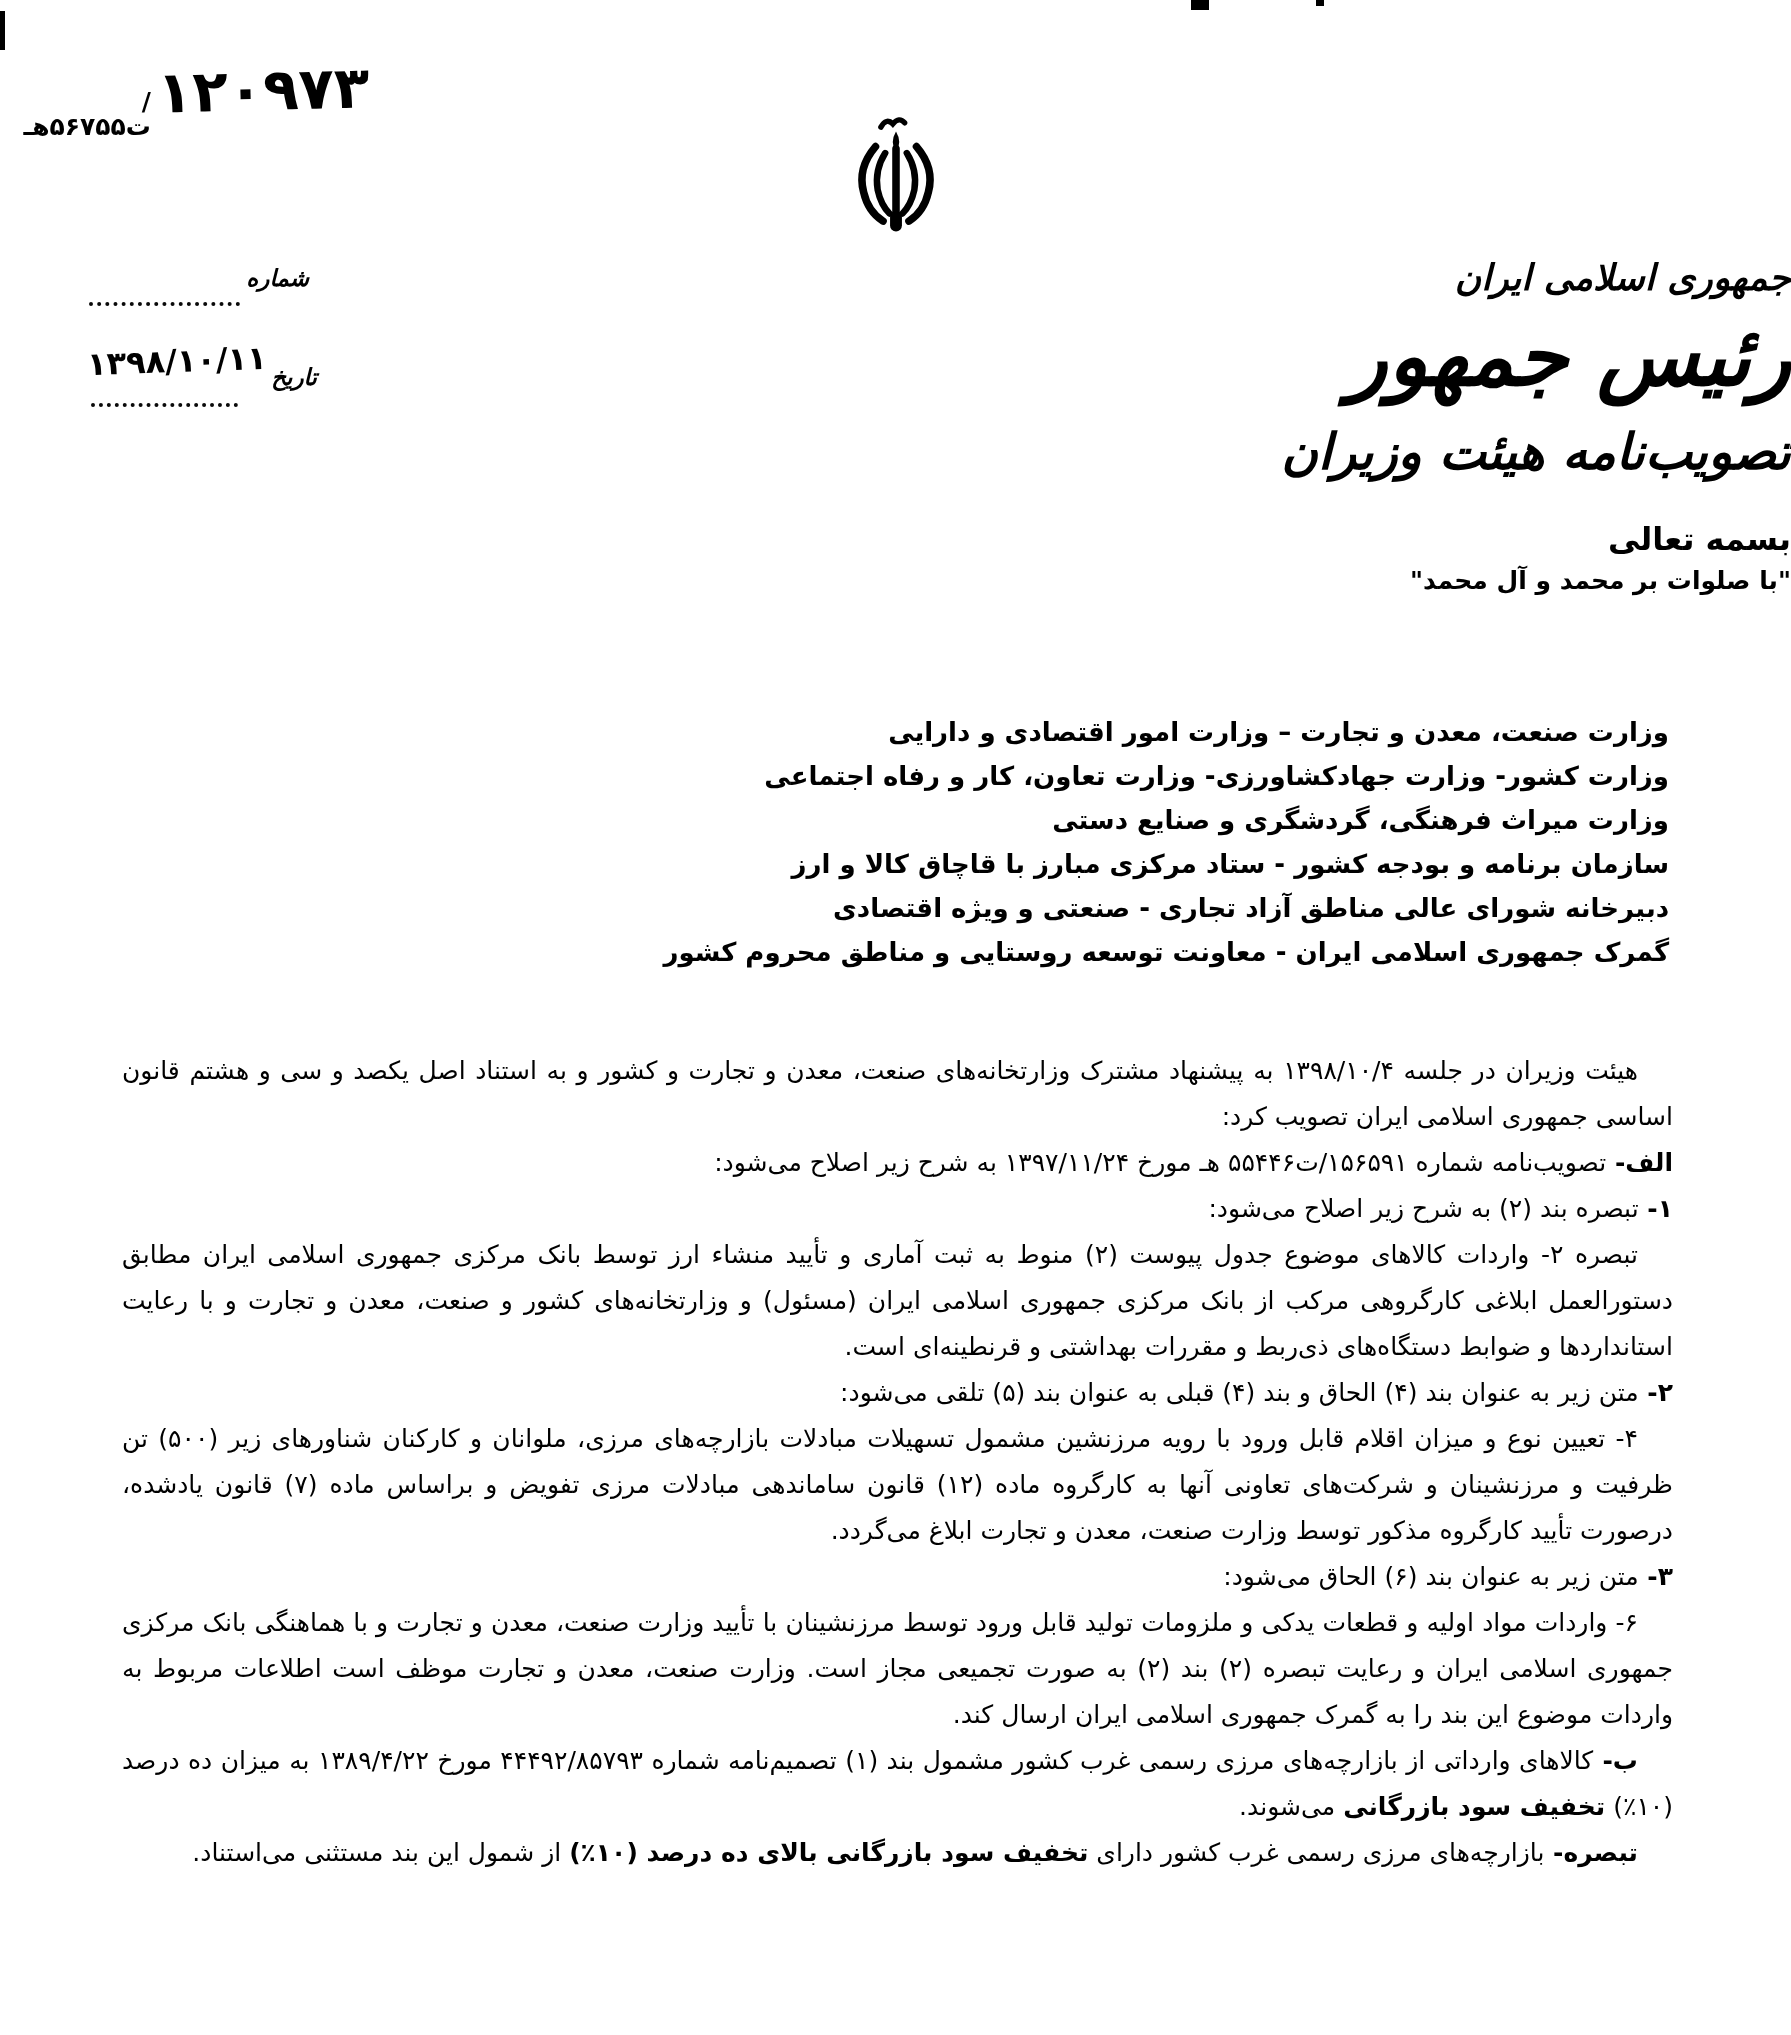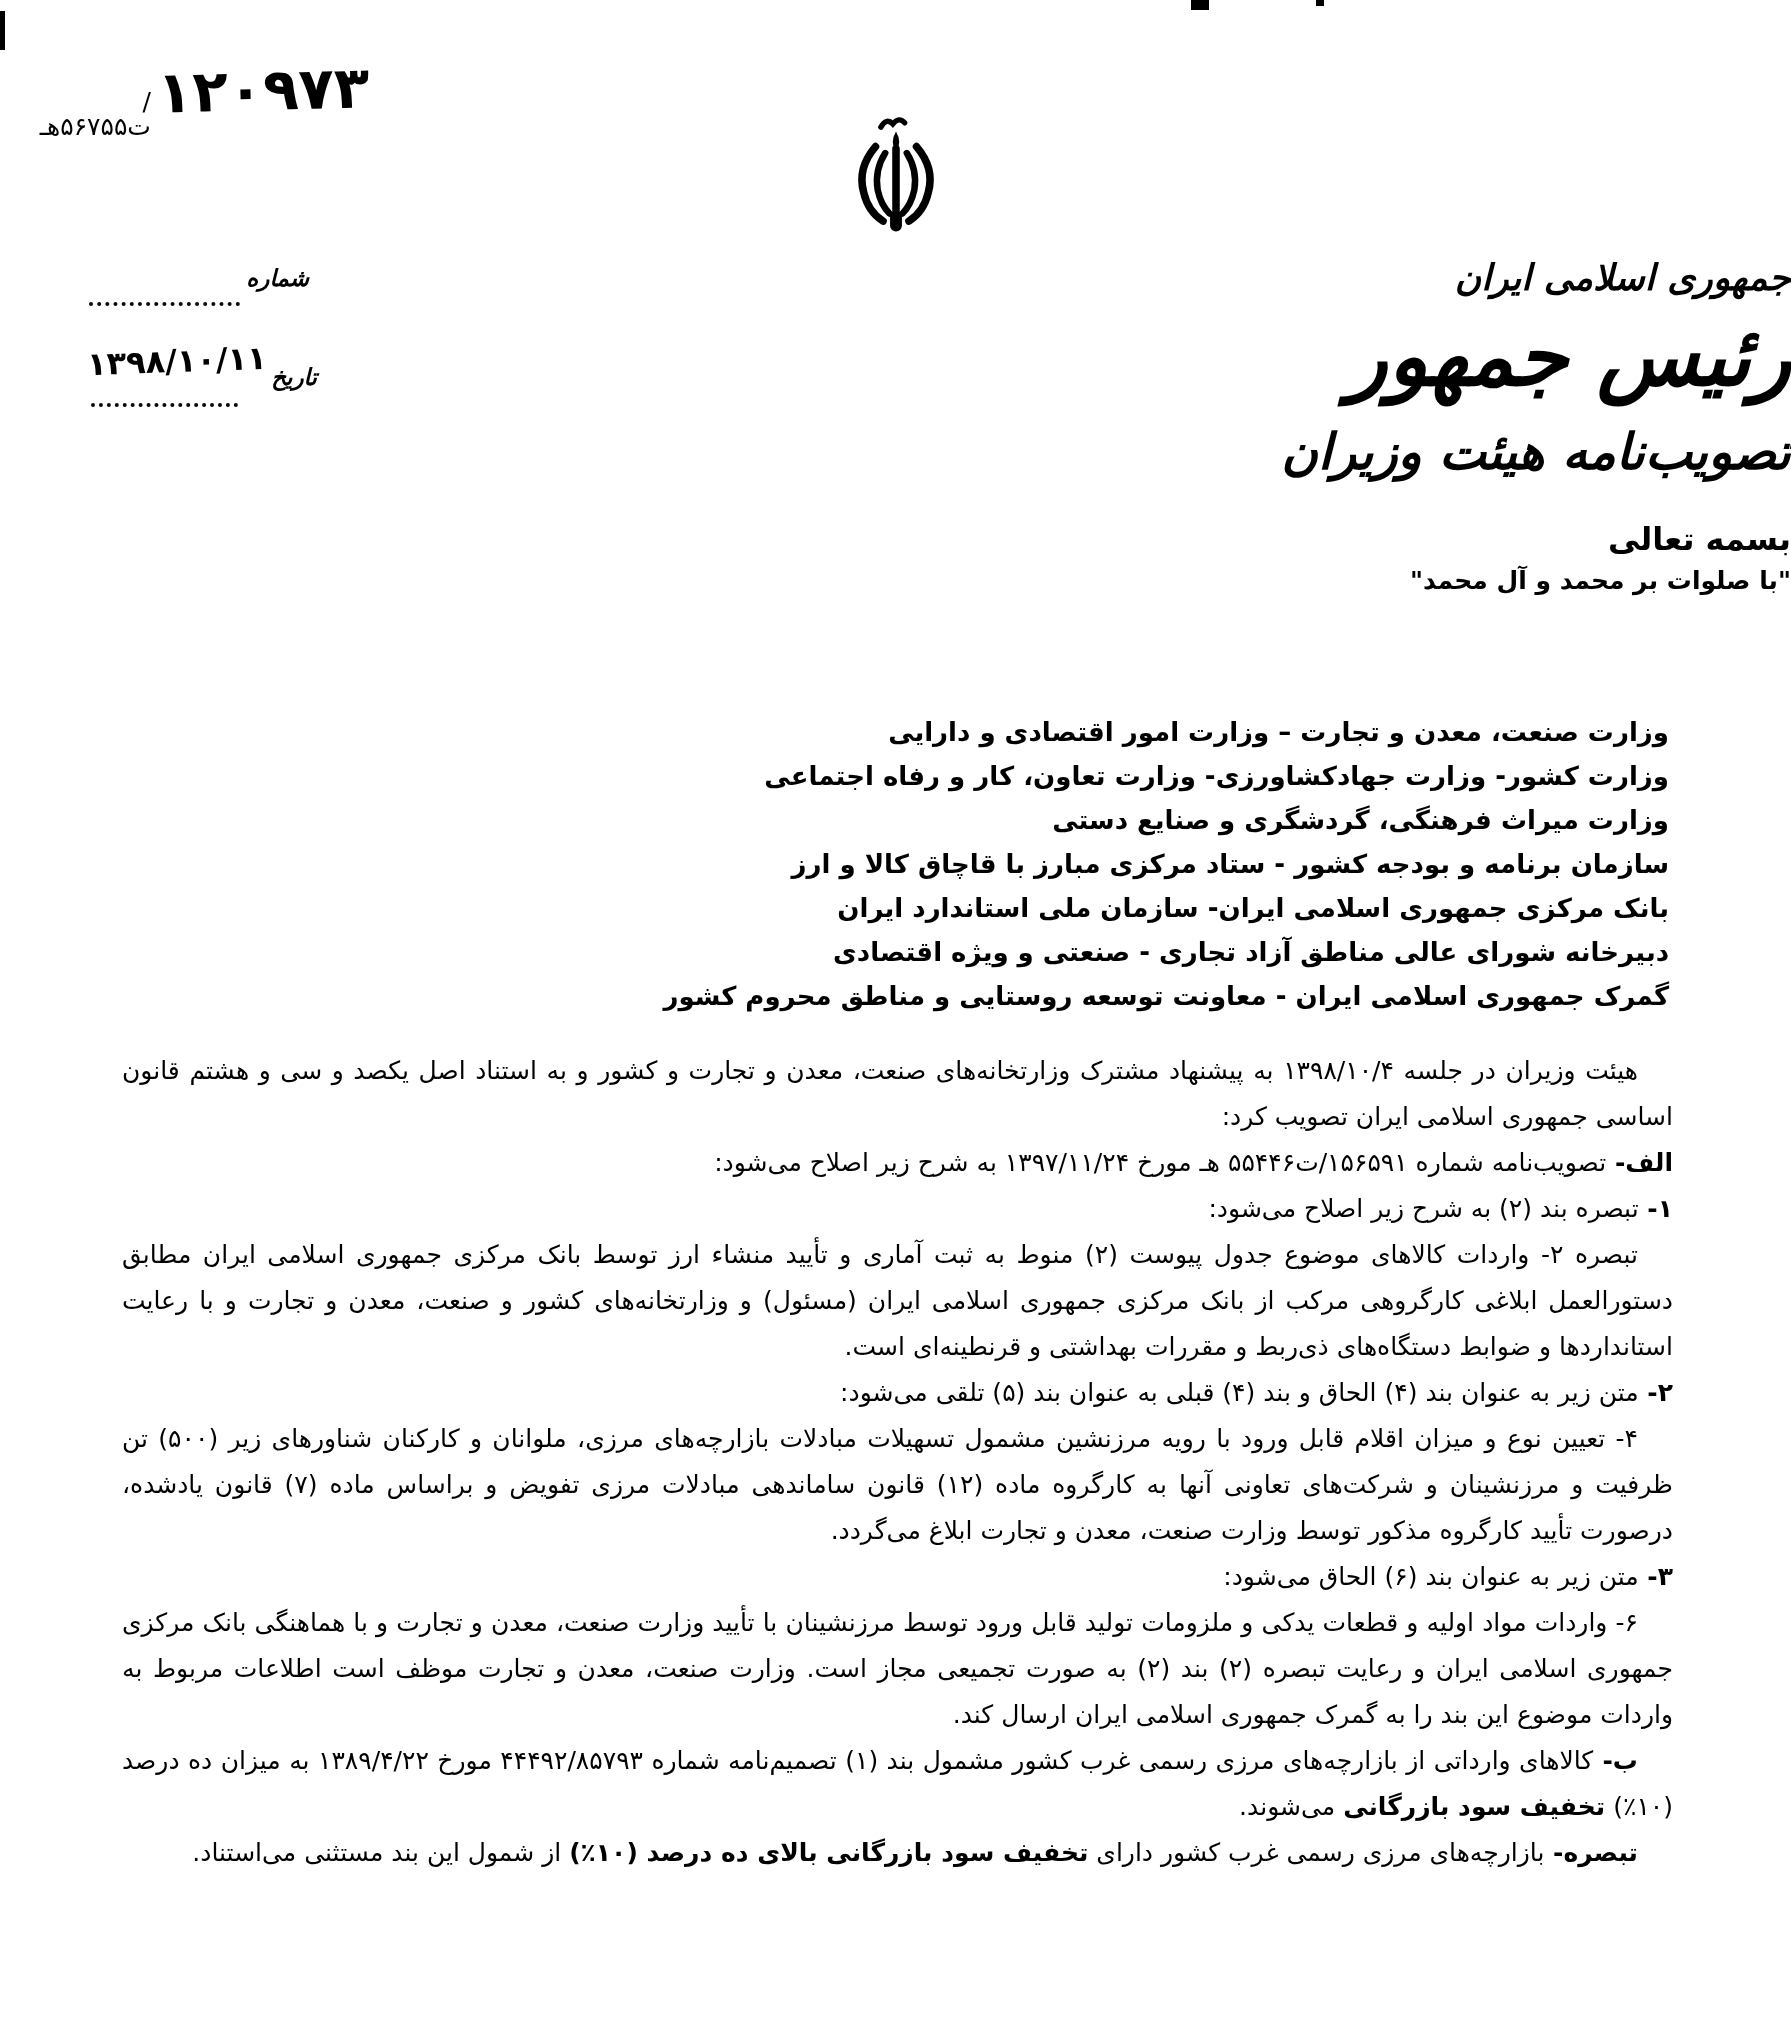--- a/index.html
+++ b/index.html
@@ -13,21 +13,21 @@
   }
   
   .ref-row{
     position:absolute;left:35px;top:61px;width:334px;
     direction:rtl;display:flex;align-items:baseline;justify-content:flex-start;gap:5.7px;
   }
   .hand-number{
     font-size:58px;font-weight:bold;letter-spacing:1.6px;
     transform:rotate(-1.5deg);line-height:1;
   }
-  .num-suffix{font-size:25px;font-weight:normal;line-height:1;}
+  .num-suffix{font-size:25px;font-weight:bold;line-height:1;}
   .lh-label{font-size:23px;font-weight:bold;font-style:italic;text-align:center;}
   .num-block{position:absolute;left:81px;top:261px;width:228px;height:53px;direction:rtl;}
   .num-block .lh-label{position:absolute;right:0;top:4.1px;}
   .num-block .dots{position:absolute;left:8.1px;top:41px;width:151px;}
   .date-block{position:absolute;left:81px;top:342px;width:236px;height:77px;direction:rtl;}
   .date-block .lh-label{position:absolute;right:0;top:22.4px;}
   .date-block .dots{position:absolute;left:10.2px;top:61px;width:147px;}
   .date-value{
     position:absolute;left:6.1px;top:0;
     font-size:32px;font-weight:bold;transform:rotate(-2deg);
@@ -108,21 +108,20 @@
     <div class="doc-type calli">تصویب‌نامه هیئت وزیران</div>
     <div class="basmala">بسمه تعالی</div>
     <div class="salutation">"با صلوات بر محمد و آل محمد"</div>
   </div>
 
   <div class="addressees">
     <div>وزارت صنعت، معدن و تجارت – وزارت امور اقتصادی و دارایی</div>
     <div>وزارت کشور- وزارت جهادکشاورزی- وزارت تعاون، کار و رفاه اجتماعی</div>
     <div>وزارت میراث فرهنگی، گردشگری و صنایع دستی</div>
     <div>سازمان برنامه و بودجه کشور - ستاد مرکزی مبارز با قاچاق کالا و ارز</div>
-    <div>بانک مرکزی جمهوری اسلامی ایران- سازمان ملی استاندارد ایران</div>
     <div>دبیرخانه شورای عالی مناطق آزاد تجاری - صنعتی و ویژه اقتصادی</div>
     <div>گمرک جمهوری اسلامی ایران - معاونت توسعه روستایی و مناطق محروم کشور</div>
   </div>
 
   <div class="body-text">
     <p class="para indent"><b></b><span>هیئت وزیران در جلسه ۱۳۹۸/۱۰/۴ به پیشنهاد مشترک وزارتخانه‌های صنعت، معدن و تجارت و کشور و به استناد اصل یکصد و سی و هشتم قانون اساسی جمهوری اسلامی ایران تصویب کرد:</span><b></b><span></span></p>
     <p class="para"><b>الف- </b><span>تصویب‌نامه شماره ۱۵۶۵۹۱/ت۵۵۴۴۶ هـ مورخ ۱۳۹۷/۱۱/۲۴ به شرح زیر اصلاح می‌شود:</span><b></b><span></span></p>
     <p class="para"><b>۱- </b><span>تبصره بند (۲) به شرح زیر اصلاح می‌شود:</span><b></b><span></span></p>
     <p class="para indent"><b></b><span>تبصره ۲- واردات کالاهای موضوع جدول پیوست (۲) منوط به ثبت آماری و تأیید منشاء ارز توسط بانک مرکزی جمهوری اسلامی ایران مطابق دستورالعمل ابلاغی کارگروهی مرکب از بانک مرکزی جمهوری اسلامی ایران (مسئول) و وزارتخانه‌های کشور و صنعت، معدن و تجارت و با رعایت استانداردها و ضوابط دستگاه‌های ذی‌ربط و مقررات بهداشتی و قرنطینه‌ای است.</span><b></b><span></span></p>
     <p class="para"><b>۲- </b><span>متن زیر به عنوان بند (۴) الحاق و بند (۴) قبلی به عنوان بند (۵) تلقی می‌شود:</span><b></b><span></span></p>

